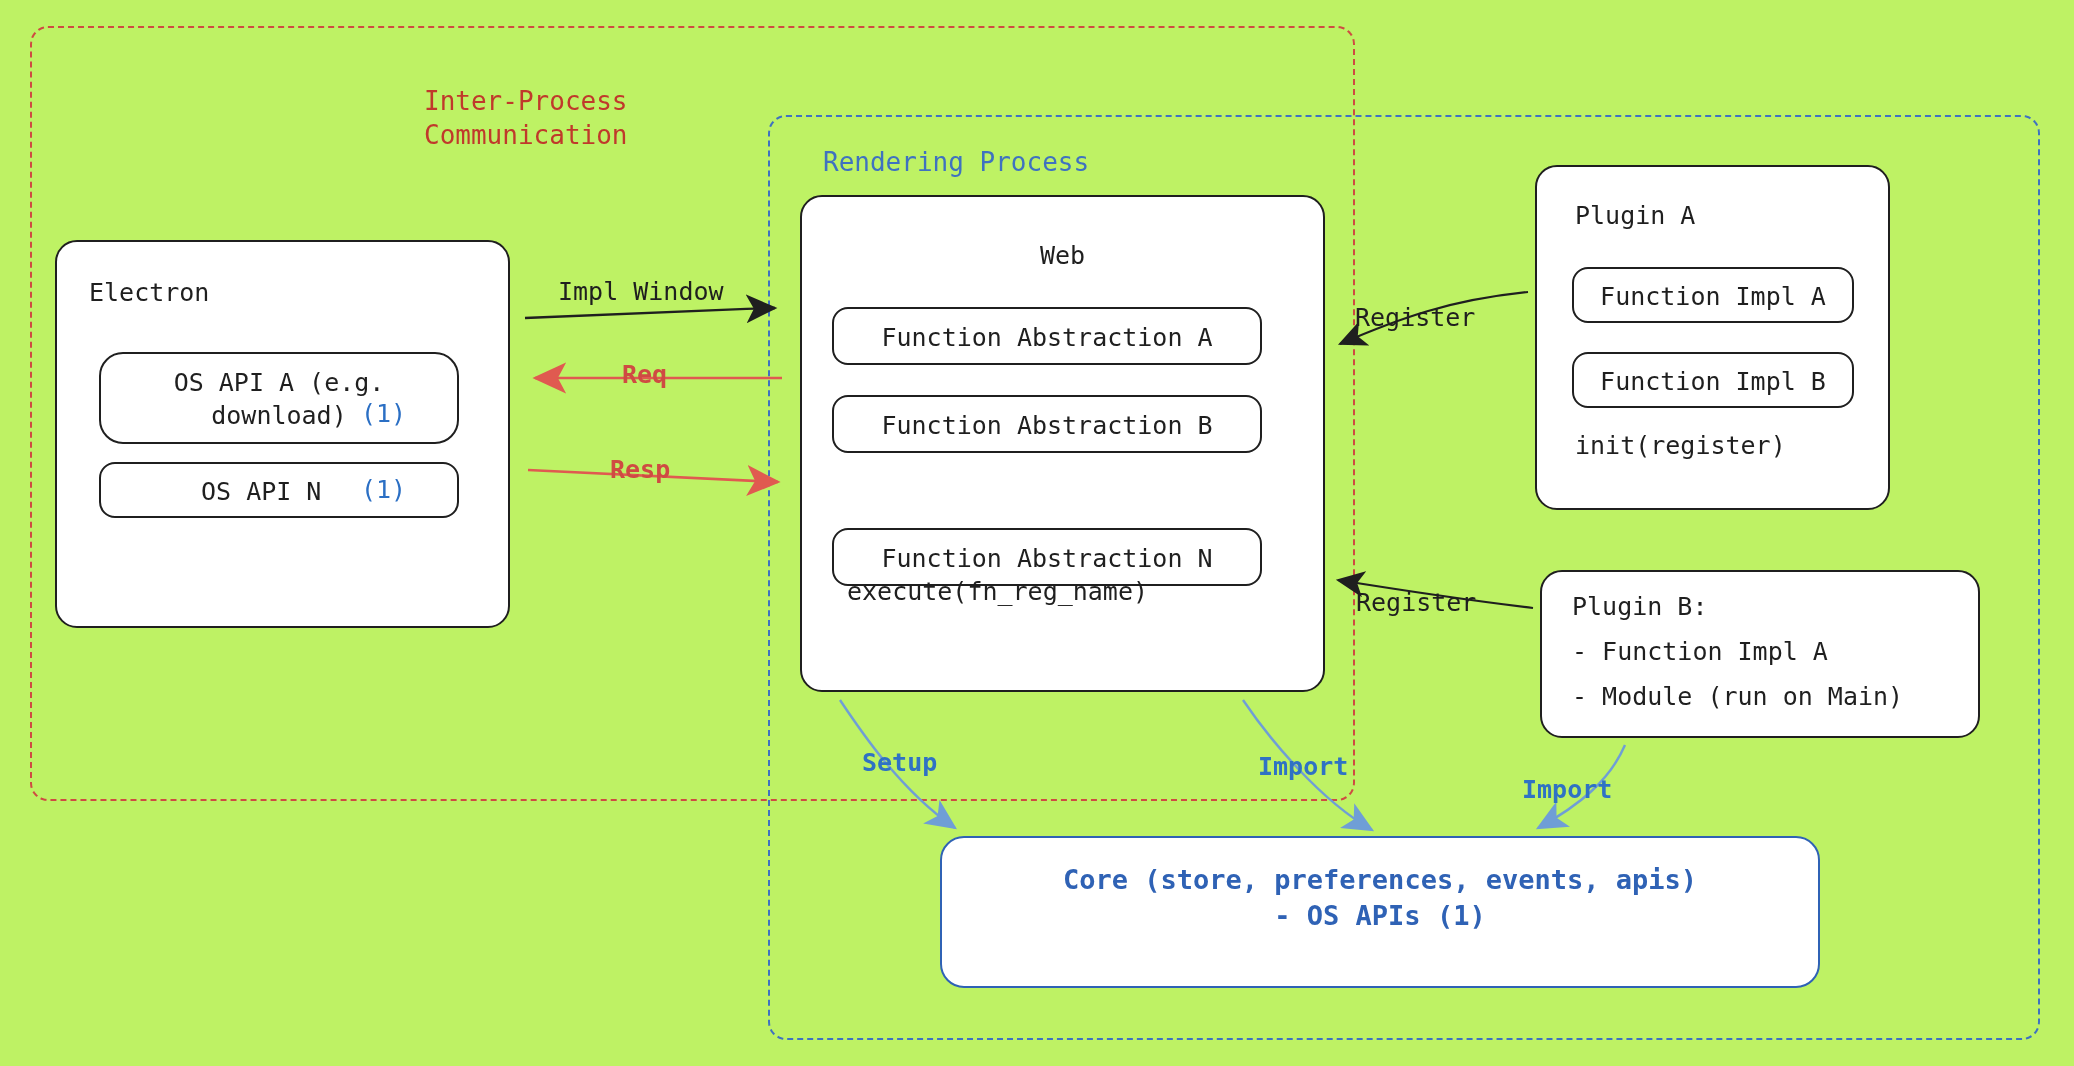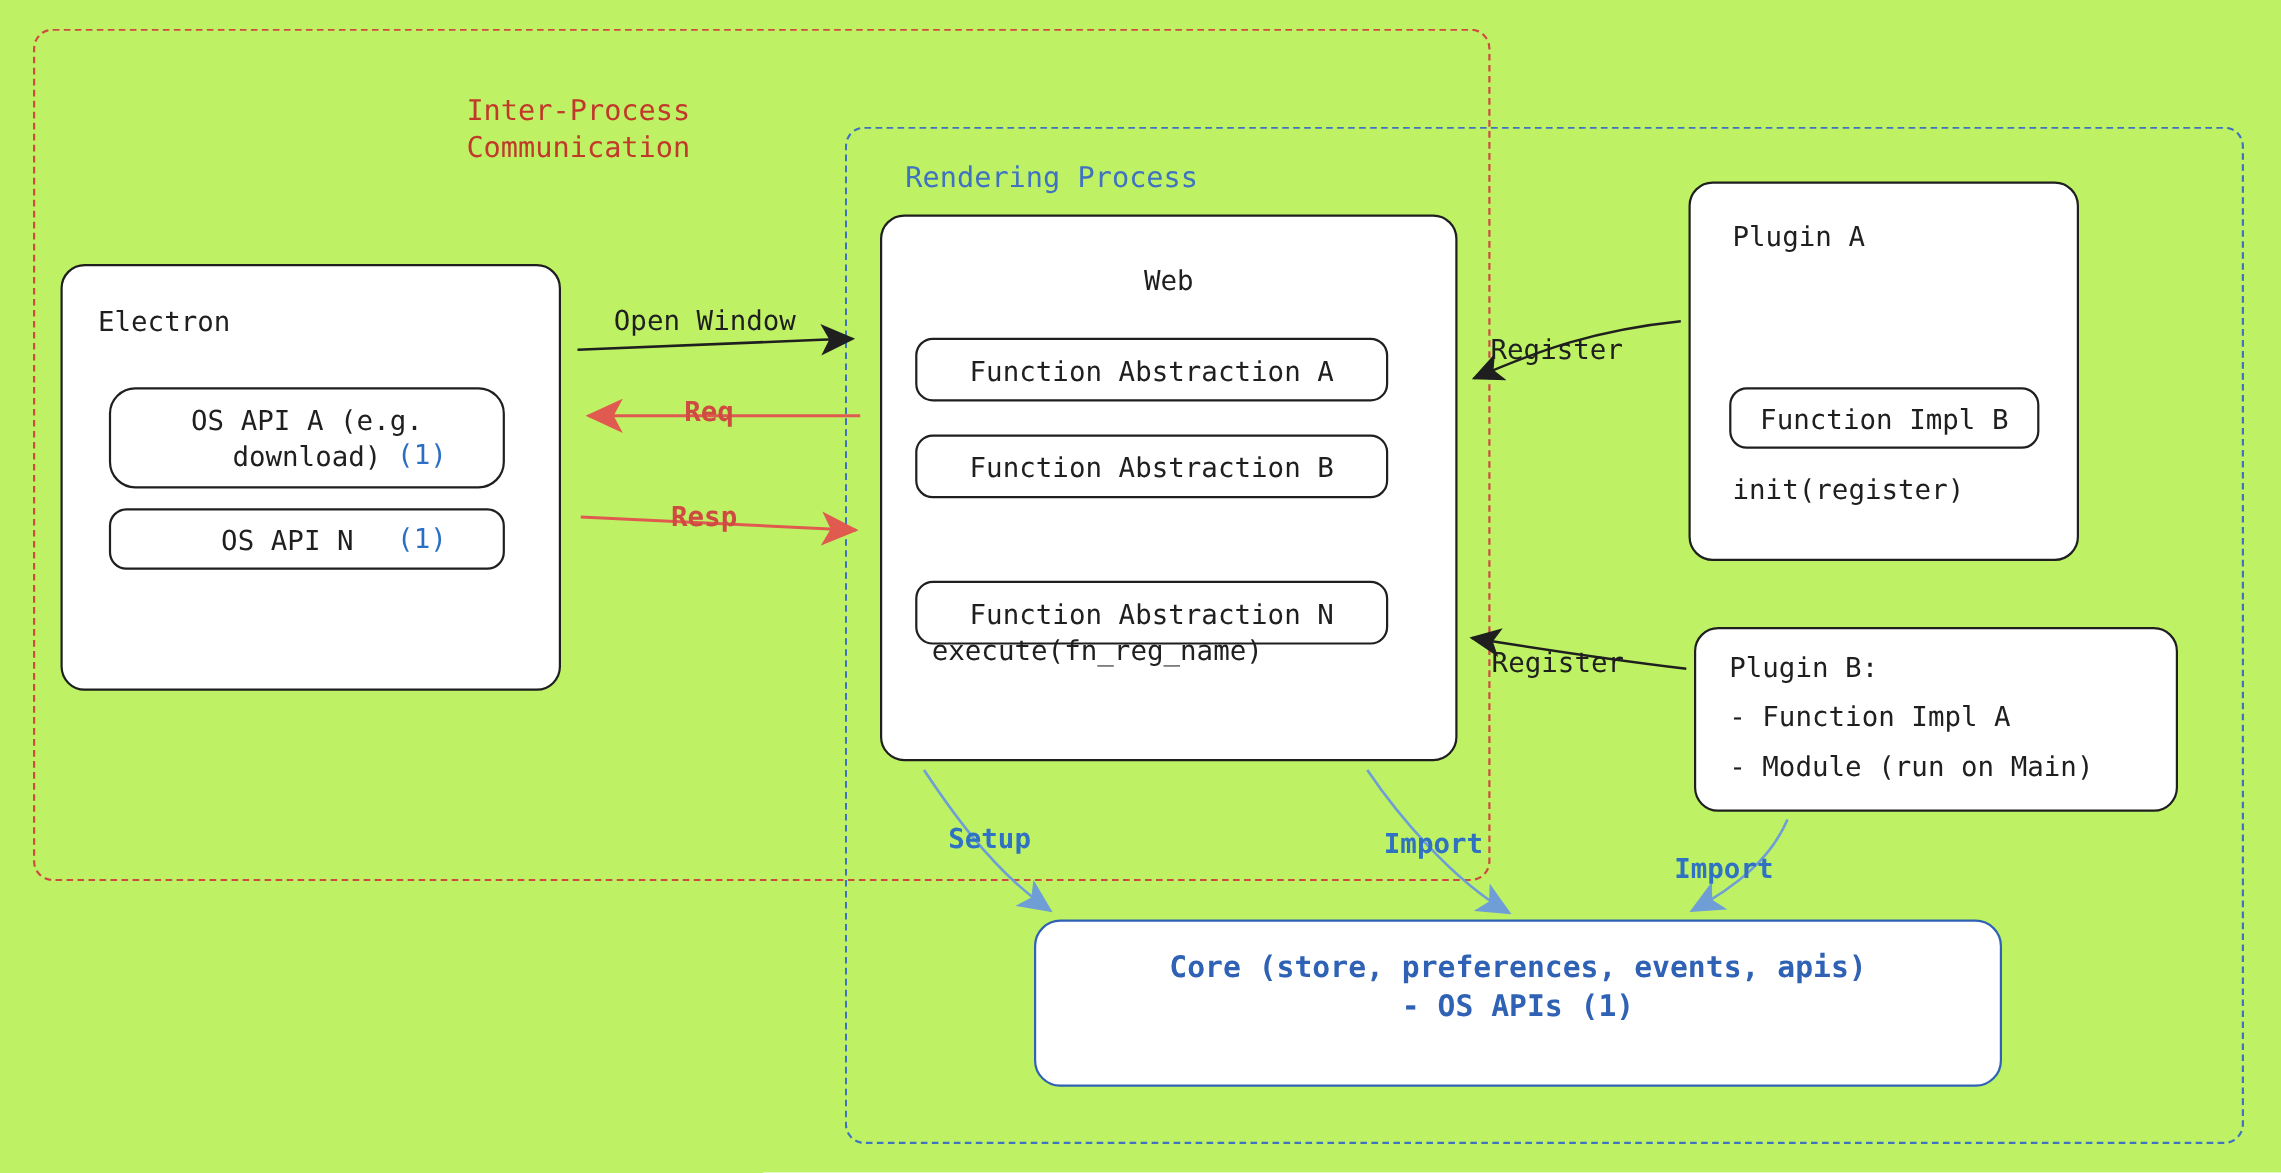--- a/index.html
+++ b/index.html
@@ -159,20 +159,23 @@
     <div class="box inner" style="left:30px; top:288px; width:430px; height:58px;margin-top:43px;">
       <div class="lbl center" style="top:12px;">Function Abstraction N</div>
     </div>
 
     <div class="lbl" style="left:45px; top:378px;">execute(fn_reg_name)</div>
   </div>
 
   <div class="box" style="left:1535px; top:165px; width:355px; height:345px;">
     <div class="lbl" style="left:38px; top:32px;">Plugin A</div>
 
+    <div class="box inner" style="left:35px; top:100px; width:282px; height:56px;">
+      <div class="lbl center" style="top:11px;">Function Impl A</div>
+    </div>
 
     <div class="box inner" style="left:35px; top:185px; width:282px; height:56px;">
       <div class="lbl center" style="top:11px;">Function Impl B</div>
     </div>
 
     <div class="lbl" style="left:38px; top:262px;">init(register)</div>
   </div>
 
   <div class="box" style="left:1540px; top:570px; width:440px; height:168px;">
     <div class="lbl" style="left:30px; top:18px;">Plugin B:</div>
@@ -208,21 +211,21 @@
 
     <path d="M1533,608 C1450,598 1400,590 1338,580" stroke="#1f1f1f" stroke-width="2.2" fill="none" marker-end="url(#arw-black)"></path>
 
     <path d="M840,700 C860,730 900,790 955,828" stroke="#6f9ed6" stroke-width="2.4" fill="none" marker-end="url(#arw-blue)"></path>
 
     <path d="M1243,700 C1270,740 1320,800 1372,830" stroke="#6f9ed6" stroke-width="2.4" fill="none" marker-end="url(#arw-blue)"></path>
 
     <path d="M1625,745 C1610,780 1580,805 1538,828" stroke="#6f9ed6" stroke-width="2.4" fill="none" marker-end="url(#arw-blue)"></path>
   </svg>
 
-  <div class="edge-label black" style="left:558px; top:277px;">Open Window</div>
+  <div class="edge-label black" style="left:558px; top:277px;">Impl Window</div>
   <div class="edge-label red" style="left:622px; top:360px;">Req</div>
   <div class="edge-label red" style="left:610px; top:455px;">Resp</div>
   <div class="edge-label black" style="left:1355px; top:303px;">Register</div>
   <div class="edge-label black" style="left:1356px; top:588px;">Register</div>
   <div class="edge-label blue" style="left:862px; top:748px;">Setup</div>
   <div class="edge-label blue" style="left:1258px; top:752px;">Import</div>
   <div class="edge-label blue" style="left:1522px; top:775px;">Import</div>
 
 </div>
 

